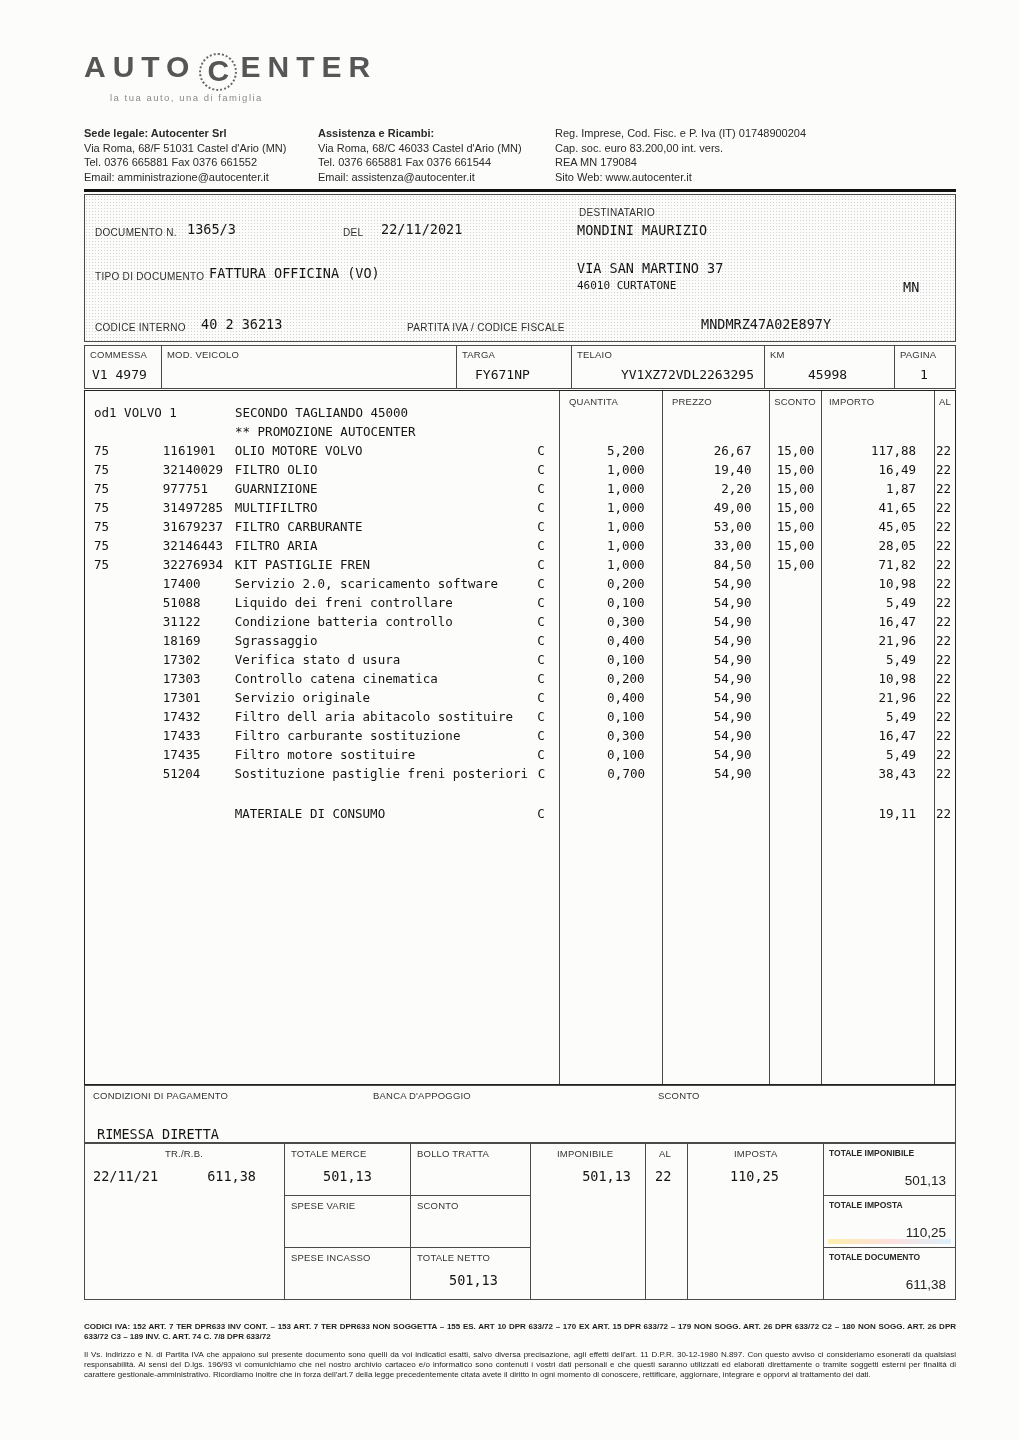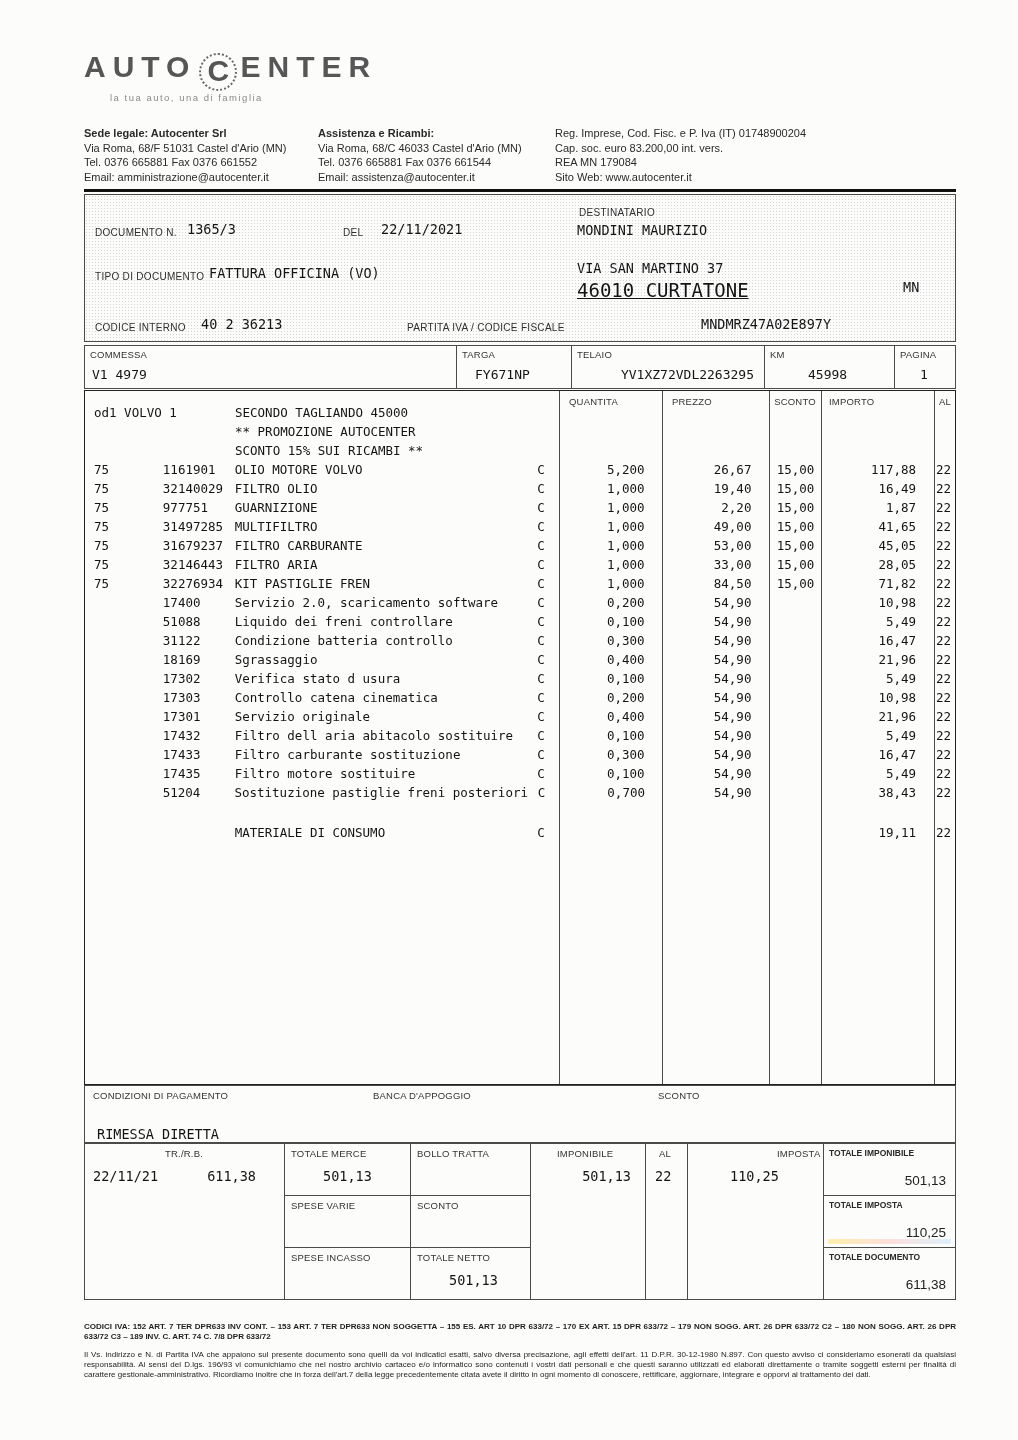--- a/index.html
+++ b/index.html
@@ -89,29 +89,33 @@
     <div class="abs lbl" style="left:10px;top:76px;">TIPO DI DOCUMENTO</div>
     <div class="abs mono" style="left:124px;top:70px;font-size:13.5px;">FATTURA OFFICINA (VO)</div>
 
     <div class="abs lbl" style="left:10px;top:127px;">CODICE INTERNO</div>
     <div class="abs mono" style="left:116px;top:121px;font-size:13.5px;">40 2 36213</div>
     <div class="abs lbl" style="left:322px;top:127px;">PARTITA IVA / CODICE FISCALE</div>
 
     <div class="abs lbl" style="left:494px;top:12px;">DESTINATARIO</div>
     <div class="abs mono" style="left:492px;top:27px;font-size:13.5px;">MONDINI MAURIZIO</div>
     <div class="abs mono" style="left:492px;top:65px;font-size:13.5px;">VIA SAN MARTINO 37</div>
-    <div class="abs mono" style="left:492px;top:84px;font-size:19px;text-decoration:underline;">46010  CURTATONE</div>
+    <div class="abs mono" style="left:492px;top:84px;font-size:11px;">46010  CURTATONE</div>
     <div class="abs mono" style="left:818px;top:84px;font-size:13.5px;">MN</div>
     <div class="abs mono" style="left:616px;top:121px;font-size:13.5px;">MNDMRZ47A02E897Y</div>
   </div>
 
   <div class="abs box" style="left:84px;top:345px;width:872px;height:44px;">
     <div class="vcell" style="left:0;width:76px;">
       <span class="lbl-sm">COMMESSA</span>
       <span class="val mono" style="left:7px;">V1  4979</span>
+    </div>
+    <div class="vcell" style="left:76px;width:295px;">
+      <span class="lbl-sm">MOD. VEICOLO</span>
+      <span class="val mono" style="left:7px;"></span>
     </div>
     <div class="vcell" style="left:371px;width:115px;">
       <span class="lbl-sm">TARGA</span>
       <span class="val mono" style="left:18px;">FY671NP</span>
     </div>
     <div class="vcell" style="left:486px;width:193px;">
       <span class="lbl-sm">TELAIO</span>
       <span class="val mono" style="right:10px;">YV1XZ72VDL2263295</span>
     </div>
     <div class="vcell" style="left:679px;width:130px;">
@@ -139,24 +143,20 @@
     <div class="abs lbl-sm" style="left:854px;top:5px;">AL</div>
 
     <div class="abs mono" style="left:0;top:12px;right:0;">
       <div class="irow">
         <span style="width:150px;padding-left:9px;box-sizing:border-box;">od1 VOLVO 1</span>
         <span class="c-desc">SECONDO TAGLIANDO 45000</span>
       </div>
       <div class="irow">
         <span style="width:150px;"></span>
         <span class="c-desc">** PROMOZIONE AUTOCENTER</span>
-      </div>
-      <div class="irow">
-        <span style="width:150px;"></span>
-        <span class="c-desc">SCONTO 15% SUI RICAMBI **</span>
       </div>
       <div>
     <div class="irow">
       <span class="c-col1">75</span>
       <span class="c-code">1161901</span>
       <span class="c-desc">OLIO MOTORE VOLVO</span>
       <span class="c-c">C</span>
       <span class="c-qty">5,200</span>
       <span class="c-prezzo">26,67</span>
       <span class="c-sconto">15,00</span>
@@ -420,21 +420,21 @@
 
     <div class="tcell" style="left:530px;top:1143px;width:116px;height:157px;">
       <span class="lbl-sm" style="left:26px;">IMPONIBILE</span>
       <span class="val mono" style="right:14px;top:24px;">501,13</span>
     </div>
     <div class="tcell" style="left:645px;top:1143px;width:43px;height:157px;">
       <span class="lbl-sm" style="left:13px;">AL</span>
       <span class="val mono" style="left:9px;top:24px;">22</span>
     </div>
     <div class="tcell" style="left:687px;top:1143px;width:137px;height:157px;">
-      <span class="lbl-sm" style="left:46px;margin-left:43px;">IMPOSTA</span>
+      <span class="lbl-sm" style="left:46px;">IMPOSTA</span>
       <span class="val mono" style="left:42px;top:24px;">110,25</span>
     </div>
 
     <div class="tcell gcell halftone-dark" style="left:823px;top:1143px;width:133px;height:53px;">
       <span class="lbl-g">TOTALE IMPONIBILE</span>
       <span class="val">501,13</span>
     </div>
     <div class="tcell gcell halftone-dark" style="left:823px;top:1195px;width:133px;height:53px;">
       <span class="lbl-g">TOTALE IMPOSTA</span>
       <span class="val">110,25</span>

